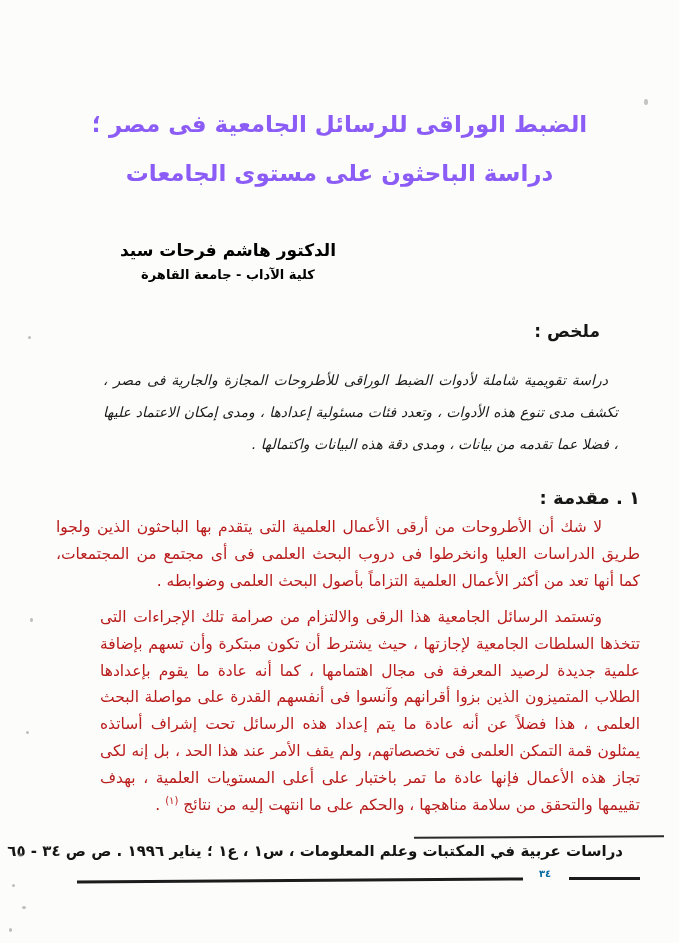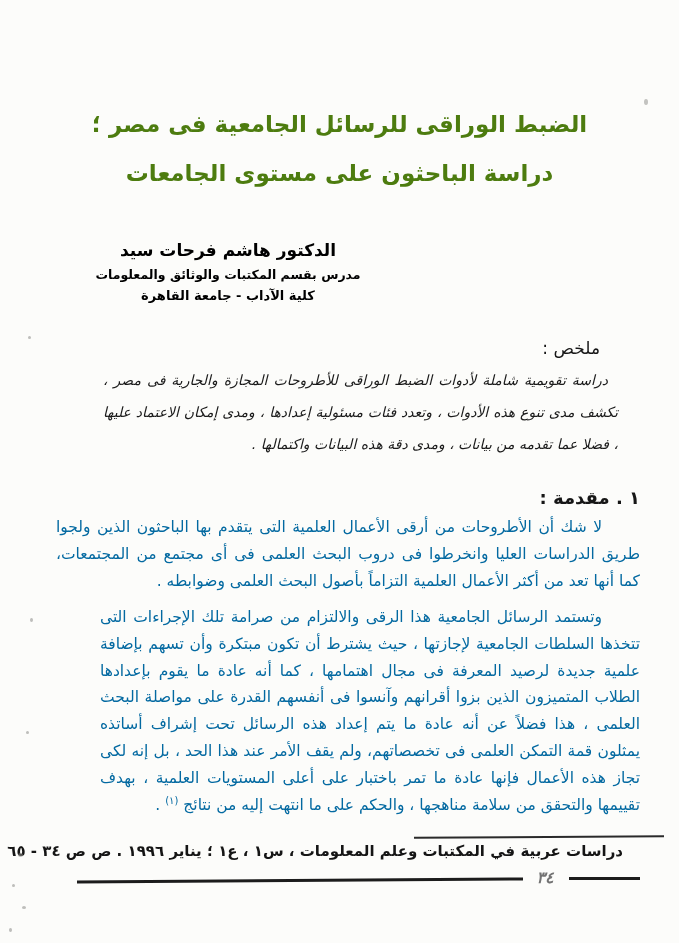--- a/index.html
+++ b/index.html
@@ -17,38 +17,38 @@
     color:#161616;
   }
 
   
   .title {
     position:absolute; top:100px; left:0; right:0;
     text-align:center;
     font-weight:bold;
     font-size:23px;
     line-height:49px;
-    color:#4d7c0f;
+    color:#8b5cf6;
     letter-spacing:0.5px;
   }
 
   
   .author-block {
     position:absolute; top:236px; left:78px; width:300px;
     text-align:center;
     color:#000000;
   }
   .author-name { font-size:17px; font-weight:bold; line-height:28px; }
   .author-role { font-size:12.5px; font-weight:bold; line-height:21px; }
   .author-affiliation { font-size:13px; font-weight:bold; line-height:21px; }
 
   
   .abstract-heading {
-    position:absolute; top:338px; right:79px;
-    font-size:17px; font-weight:normal;
+    position:absolute; top:321px; right:79px;
+    font-size:17px; font-weight:bold;
   }
   .abstract-body {
     position:absolute; top:364px; right:61px; width:515px;
     font-size:14px;
     font-style:italic;
     line-height:32px;
     text-align:justify;
     text-indent:10px;
     color:#1a1a1a;
   }
@@ -56,21 +56,21 @@
   
   .section-heading {
     position:absolute; top:487px; right:39px;
     font-size:18px; font-weight:bold;
   }
   .body-text {
     position:absolute; top:514px; right:39px; width:584px;
     font-size:15.5px;
     line-height:26.9px;
     text-align:justify;
-    color:#0369a1;
+    color:#b91c1c;
   }
   .body-text p { margin:0; text-indent:38px; }
   .body-text p + p { margin-top:9px;margin-left:44px; }
   sup.fn-ref { font-size:10px; vertical-align:super; line-height:0; }
 
   
   .footnote-rule {
     position:absolute; top:836px; left:414px; width:250px; height:2px;
     background:#2a2a2a;
     transform:rotate(-0.3deg);
@@ -84,23 +84,22 @@
     white-space:nowrap;
   }
   .bottom-rule-long {
     position:absolute; top:879px; left:77px; width:446px; height:2.5px;
     background:#1c1c1c;
     transform:rotate(-0.4deg);
   }
   .bottom-page-number {
     position:absolute; top:868px; left:524px; width:42px;
     text-align:center;
-    font-size:16px; font-weight:bold;
-    color:#737373;
-    font-style:italic;
+    font-size:10px; font-weight:bold;
+    color:#0369a1;
   }
   .bottom-rule-short {
     position:absolute; top:877px; left:569px; width:71px; height:2.5px;
     background:#1c1c1c;
   }
 
   
   .artifact { position:absolute; background:#8a8a86; border-radius:50%; opacity:.55; }
   .a1 { top:99px;  left:644px; width:4px; height:6px; opacity:.5; }
   .a2 { top:336px; left:28px;  width:3px; height:3px; }
@@ -116,21 +115,20 @@
 
 <div class="page">
 
   <div class="title">
     <div>الضبط الوراقى للرسائل الجامعية فى مصر ؛</div>
     <div>دراسة الباحثون على مستوى الجامعات</div>
   </div>
 
   <div class="author-block">
     <div class="author-name">الدكتور هاشم فرحات سيد</div>
-    <div class="author-role">مدرس بقسم المكتبات والوثائق والمعلومات</div>
     <div class="author-affiliation">كلية الآداب - جامعة القاهرة</div>
   </div>
 
   <div class="abstract-heading">ملخص :</div>
   <div class="abstract-body">دراسة تقويمية شاملة لأدوات الضبط الوراقى للأطروحات المجازة والجارية فى مصر ، تكشف مدى تنوع هذه الأدوات ، وتعدد فئات مسئولية إعدادها ، ومدى إمكان الاعتماد عليها ، فضلا عما تقدمه من بيانات ، ومدى دقة هذه البيانات واكتمالها .</div>
 
   <div class="section-heading">١ . مقدمة :</div>
 
   <div class="body-text">
     <p>لا شك أن الأطروحات من أرقى الأعمال العلمية التى يتقدم بها الباحثون الذين ولجوا طريق الدراسات العليا وانخرطوا فى دروب البحث العلمى فى أى مجتمع من المجتمعات، كما أنها تعد من أكثر الأعمال العلمية التزاماً بأصول البحث العلمى وضوابطه .</p>

